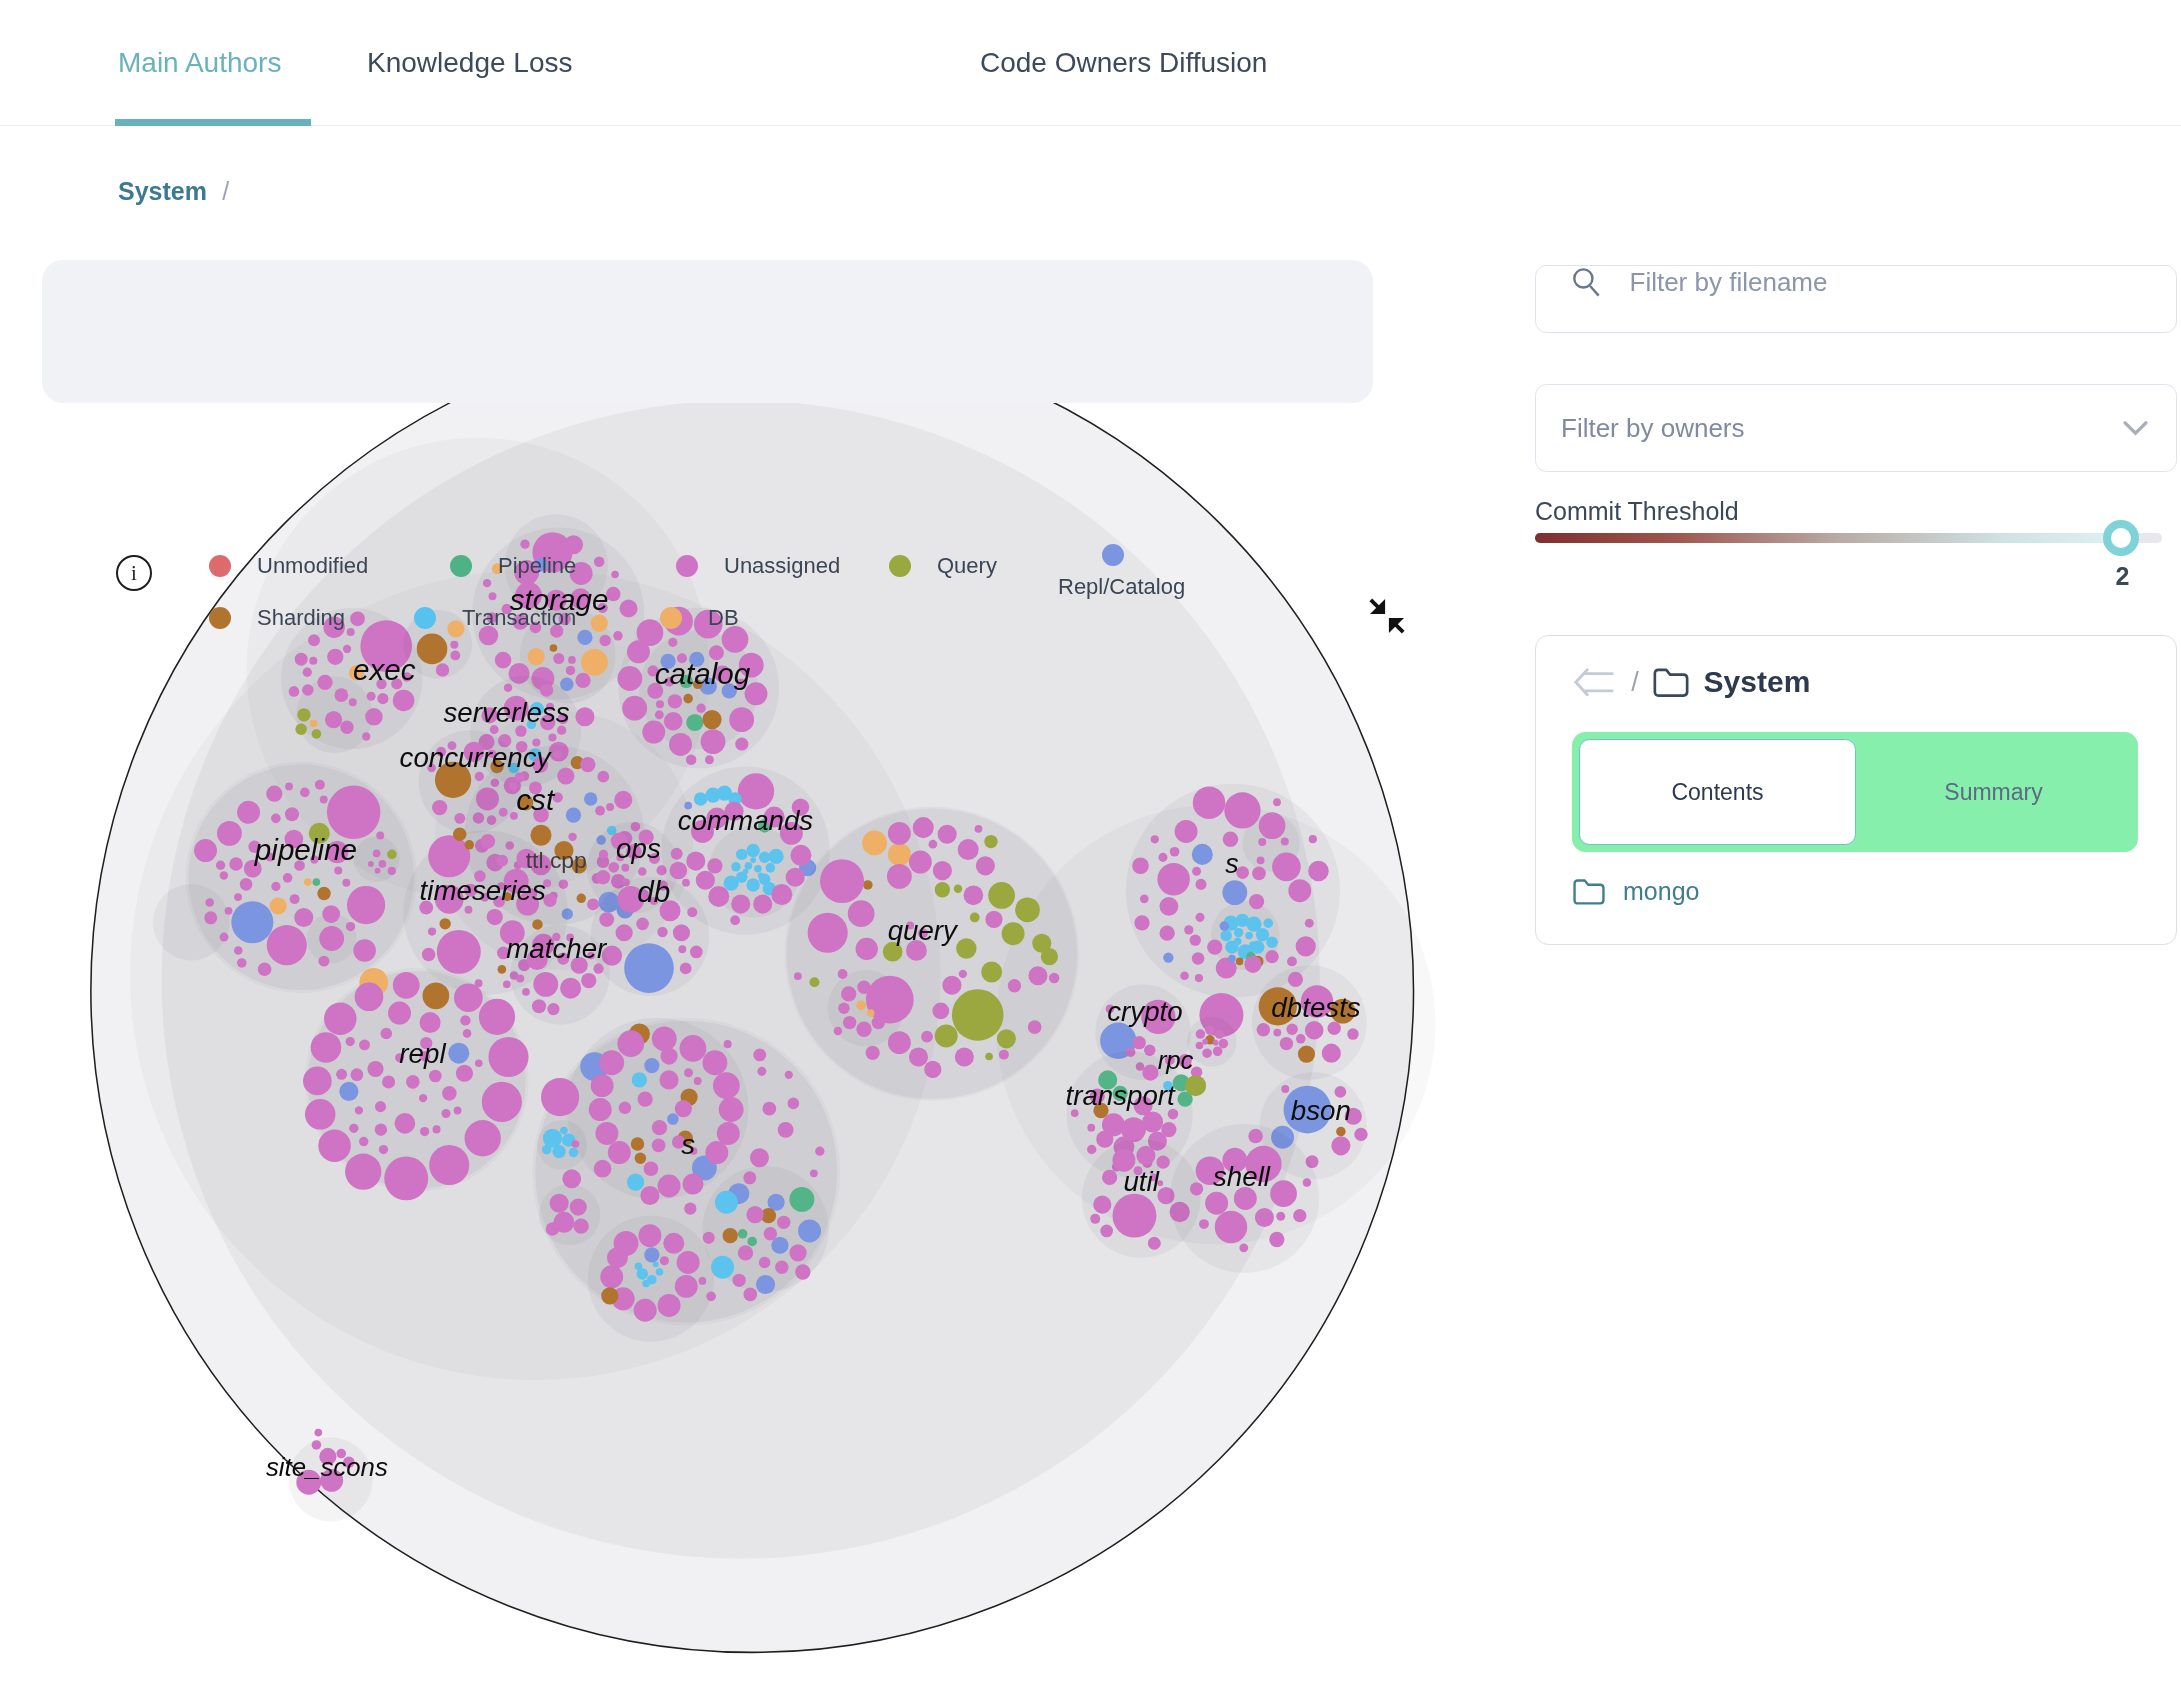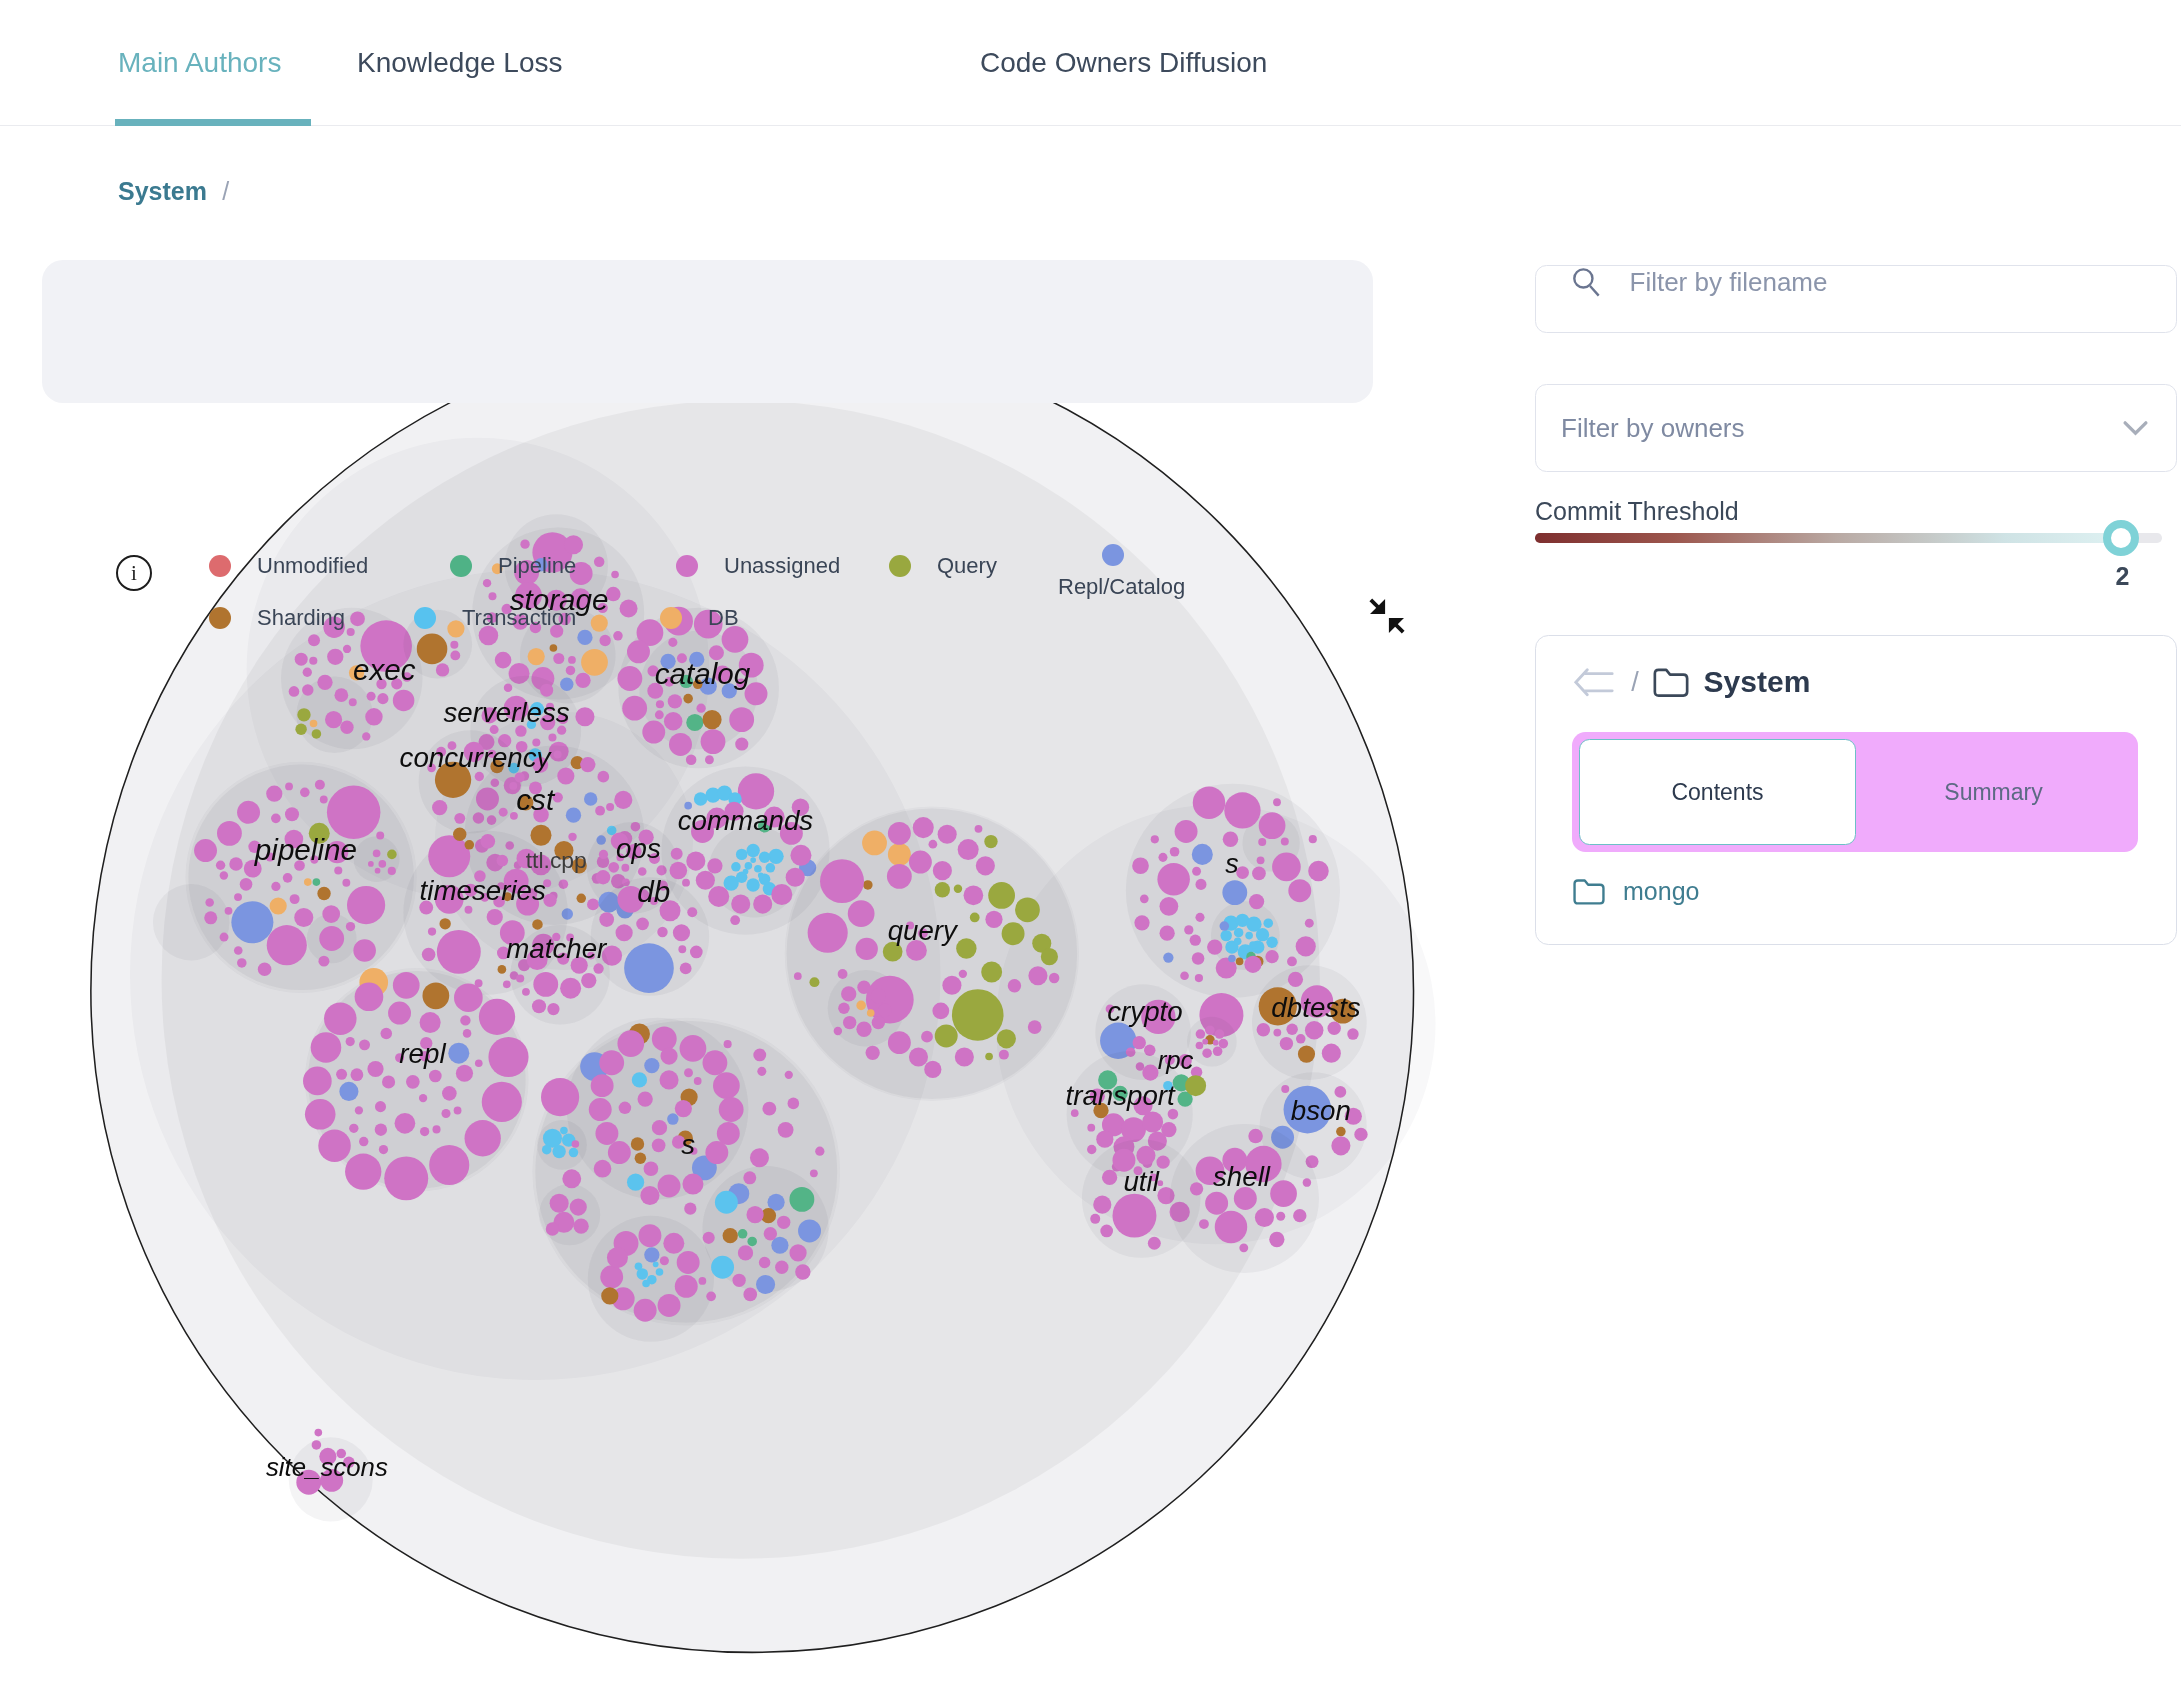--- a/index.html
+++ b/index.html
@@ -2,21 +2,21 @@
 <html><head>
 <meta charset="utf-8">
 <style>
   html,body{margin:0;padding:0;}
   body{width:2181px;height:1682px;position:relative;overflow:hidden;background:#fff;
        font-family:"Liberation Sans",sans-serif;color:#3d4a5c;}
   
   .tabbar{position:absolute;left:0;top:0;width:2181px;height:125px;border-bottom:1.9px solid #eaebef;background:#fff;z-index:3;}
   .tab{position:absolute;top:0;height:125px;display:flex;align-items:center;font-size:28px;font-weight:500;color:#3d4a5c;cursor:pointer;}
   .tab.t0{left:118px;}
-  .tab.t1{left:357px;}
+  .tab.t1{left:367px;}
   .tab.t2{left:652px;}
   .tab.t3{left:980px;}
   .tab.active{color:#68b2bd;}
   .tab-underline{position:absolute;left:115px;top:119px;width:196px;height:6.7px;background:#68b2bd;}
   
   .breadcrumb{position:absolute;left:118px;top:177px;font-size:25px;font-weight:700;color:#3b7a90;z-index:3;display:flex;align-items:center;}
   .breadcrumb .sep{color:#9aa3b5;font-weight:400;margin-left:15.3px;font-size:25px;}
   
   .legend{position:absolute;left:42px;top:260px;width:1331px;height:143px;background:#f1f2f6;border-radius:21px;z-index:2;}
   .legend-item{position:absolute;height:44px;display:flex;align-items:center;font-size:22px;color:#3a4556;gap:8px;}
@@ -46,21 +46,21 @@
   .ct-label{position:absolute;left:0;top:497px;font-size:25px;color:#3b4859;}
   .ct-slider{position:absolute;left:0;top:533px;width:627px;height:9.6px;border-radius:4.8px;cursor:pointer;}
   .ct-handle{position:absolute;left:568px;top:520px;width:36px;height:36px;border-radius:50%;
              background:#fff;border:8.6px solid #7fd2d7;box-sizing:border-box;cursor:grab;}
   .ct-value{position:absolute;left:574px;top:562px;width:27px;text-align:center;font-size:25px;font-weight:700;color:#3b4859;}
   .detail-card{position:absolute;left:0;top:635px;width:642px;height:310px;border:1.9px solid #dbdfe9;border-radius:13.4px;
                box-sizing:border-box;background:#fff;}
   .dc-header{position:absolute;left:36px;top:29px;display:flex;align-items:center;}
   .dc-sep{color:#9aa3b5;font-size:27px;margin:0 13.4px 0 15.3px;}
   .dc-title{font-size:30px;font-weight:700;color:#2d3a4e;margin-left:13.4px;}
-  .dc-seg{position:absolute;left:36px;top:96px;width:566px;height:120px;background:#f0abfc;border-radius:13.4px;display:flex;padding:7px;box-sizing:border-box;}
+  .dc-seg{position:absolute;left:36px;top:96px;width:566px;height:120px;background:#86efac;border-radius:13.4px;display:flex;padding:7px;box-sizing:border-box;}
   .dc-seg .seg{flex:1;display:flex;align-items:center;justify-content:center;font-size:23px;color:#5d6a84;cursor:pointer;border-radius:10.5px;}
   .dc-seg .seg.active{background:#fff;border:1.9px solid #6cc0c6;color:#2d3a4e;}
   .dc-item{position:absolute;left:36px;top:241px;display:flex;align-items:center;cursor:pointer;text-align:right;}
   .dc-item .lbl{font-size:25px;color:#3f7d90;margin-left:17px;}
 </style>
 </head>
 <body>
 
 <svg id="viz" width="2181" height="1682" viewBox="0 0 2282 1760">
     <circle cx="787" cy="1037" r="692" fill="#f1f1f3" stroke="#1f1f1f" stroke-width="1.6"></circle>

